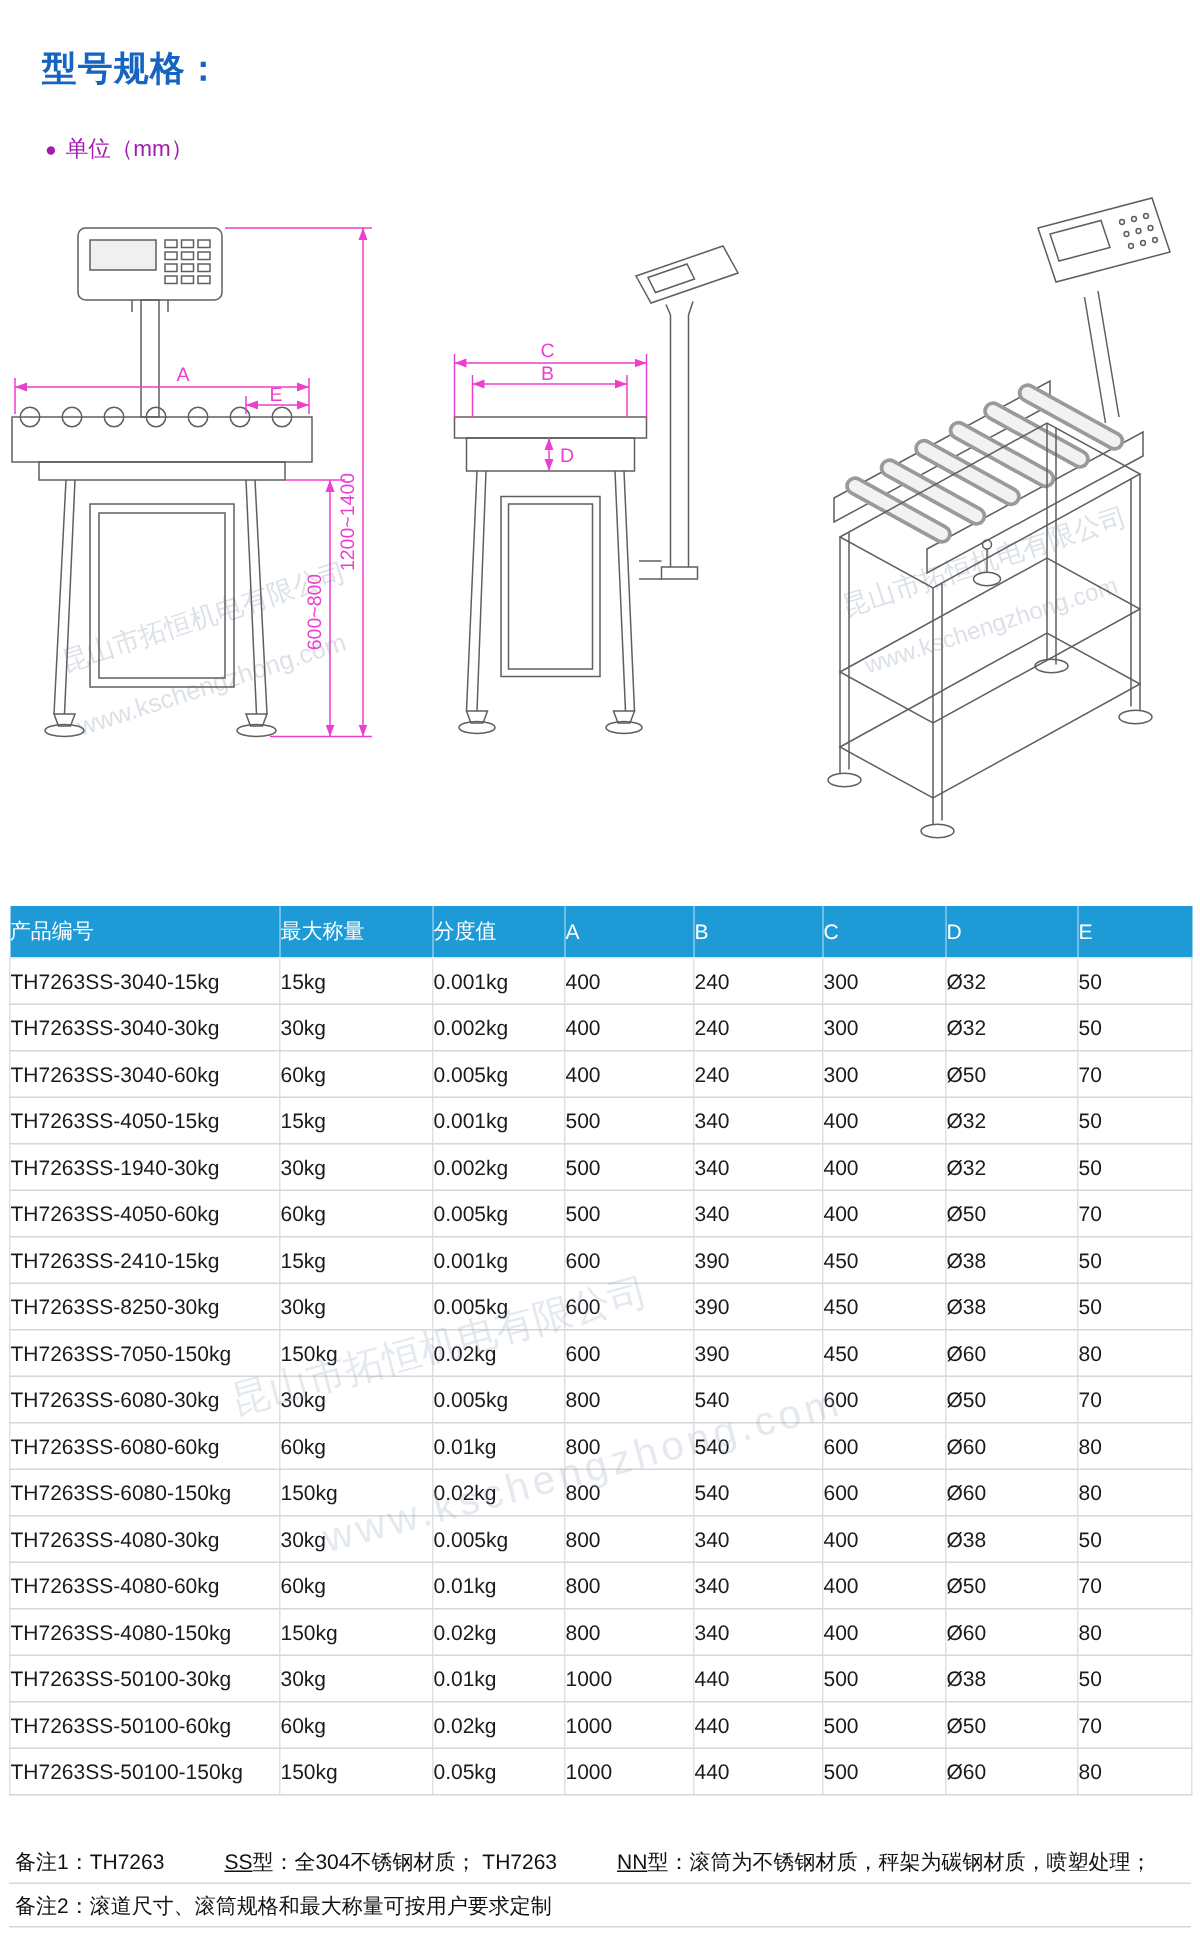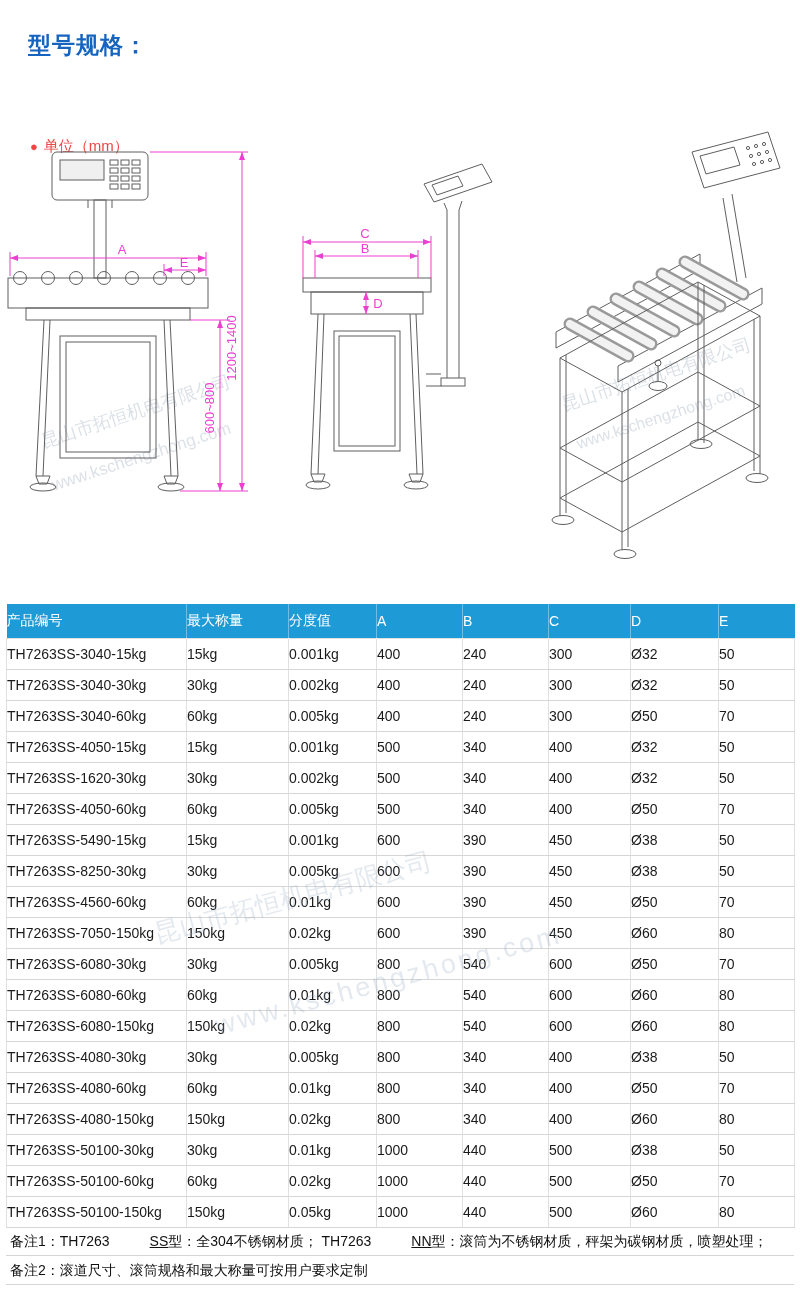--- a/index.html
+++ b/index.html
@@ -12,21 +12,21 @@
   .page { position:absolute; inset:0; width:800px; height:1276px; background:#fff; }
 
   .title {
     position:absolute; left:28px; top:30px;
     font-size:23px; font-weight:bold;
     color:var(--accent_blue,#1464c0);
     letter-spacing:1px;
   }
   .unit-note {
     position:absolute; left:30px; top:90px;
-    font-size:15px; color:#ef4444;margin-top:47px;
+    font-size:15px; color:#a21caf;
   }
   .unit-note .bullet { font-size:13px; margin-right:6px; }
 
   .drawings {
     position:absolute; left:0; top:126px; width:800px; height:470px;
   }
   .dim-label { font-family:"Liberation Sans",sans-serif; font-size:13px; fill:var(--dim_magenta,#ed3fcf); }
   .wm-svg { font-family:"Liberation Sans",sans-serif; fill:rgba(135,155,175,0.30); }
 
   table.spec-table {
@@ -300,68 +300,58 @@
           <td>TH7263SS-4050-15kg</td>
           <td>15kg</td>
           <td>0.001kg</td>
           <td>500</td>
           <td>340</td>
           <td>400</td>
           <td>Ø32</td>
           <td>50</td>
         </tr>
         <tr>
-          <td>TH7263SS-1620-30kg</td>
+          <td>TH7263SS-1940-30kg</td>
           <td>30kg</td>
           <td>0.002kg</td>
           <td>500</td>
           <td>340</td>
           <td>400</td>
           <td>Ø32</td>
           <td>50</td>
         </tr>
         <tr>
           <td>TH7263SS-4050-60kg</td>
           <td>60kg</td>
           <td>0.005kg</td>
           <td>500</td>
           <td>340</td>
           <td>400</td>
           <td>Ø50</td>
           <td>70</td>
         </tr>
         <tr>
-          <td>TH7263SS-5490-15kg</td>
+          <td>TH7263SS-2410-15kg</td>
           <td>15kg</td>
           <td>0.001kg</td>
           <td>600</td>
           <td>390</td>
           <td>450</td>
           <td>Ø38</td>
           <td>50</td>
         </tr>
         <tr>
           <td>TH7263SS-8250-30kg</td>
           <td>30kg</td>
           <td>0.005kg</td>
           <td>600</td>
           <td>390</td>
           <td>450</td>
           <td>Ø38</td>
           <td>50</td>
-        </tr>
-        <tr>
-          <td>TH7263SS-4560-60kg</td>
-          <td>60kg</td>
-          <td>0.01kg</td>
-          <td>600</td>
-          <td>390</td>
-          <td>450</td>
-          <td>Ø50</td>
-          <td>70</td>
         </tr>
         <tr>
           <td>TH7263SS-7050-150kg</td>
           <td>150kg</td>
           <td>0.02kg</td>
           <td>600</td>
           <td>390</td>
           <td>450</td>
           <td>Ø60</td>
           <td>80</td>

